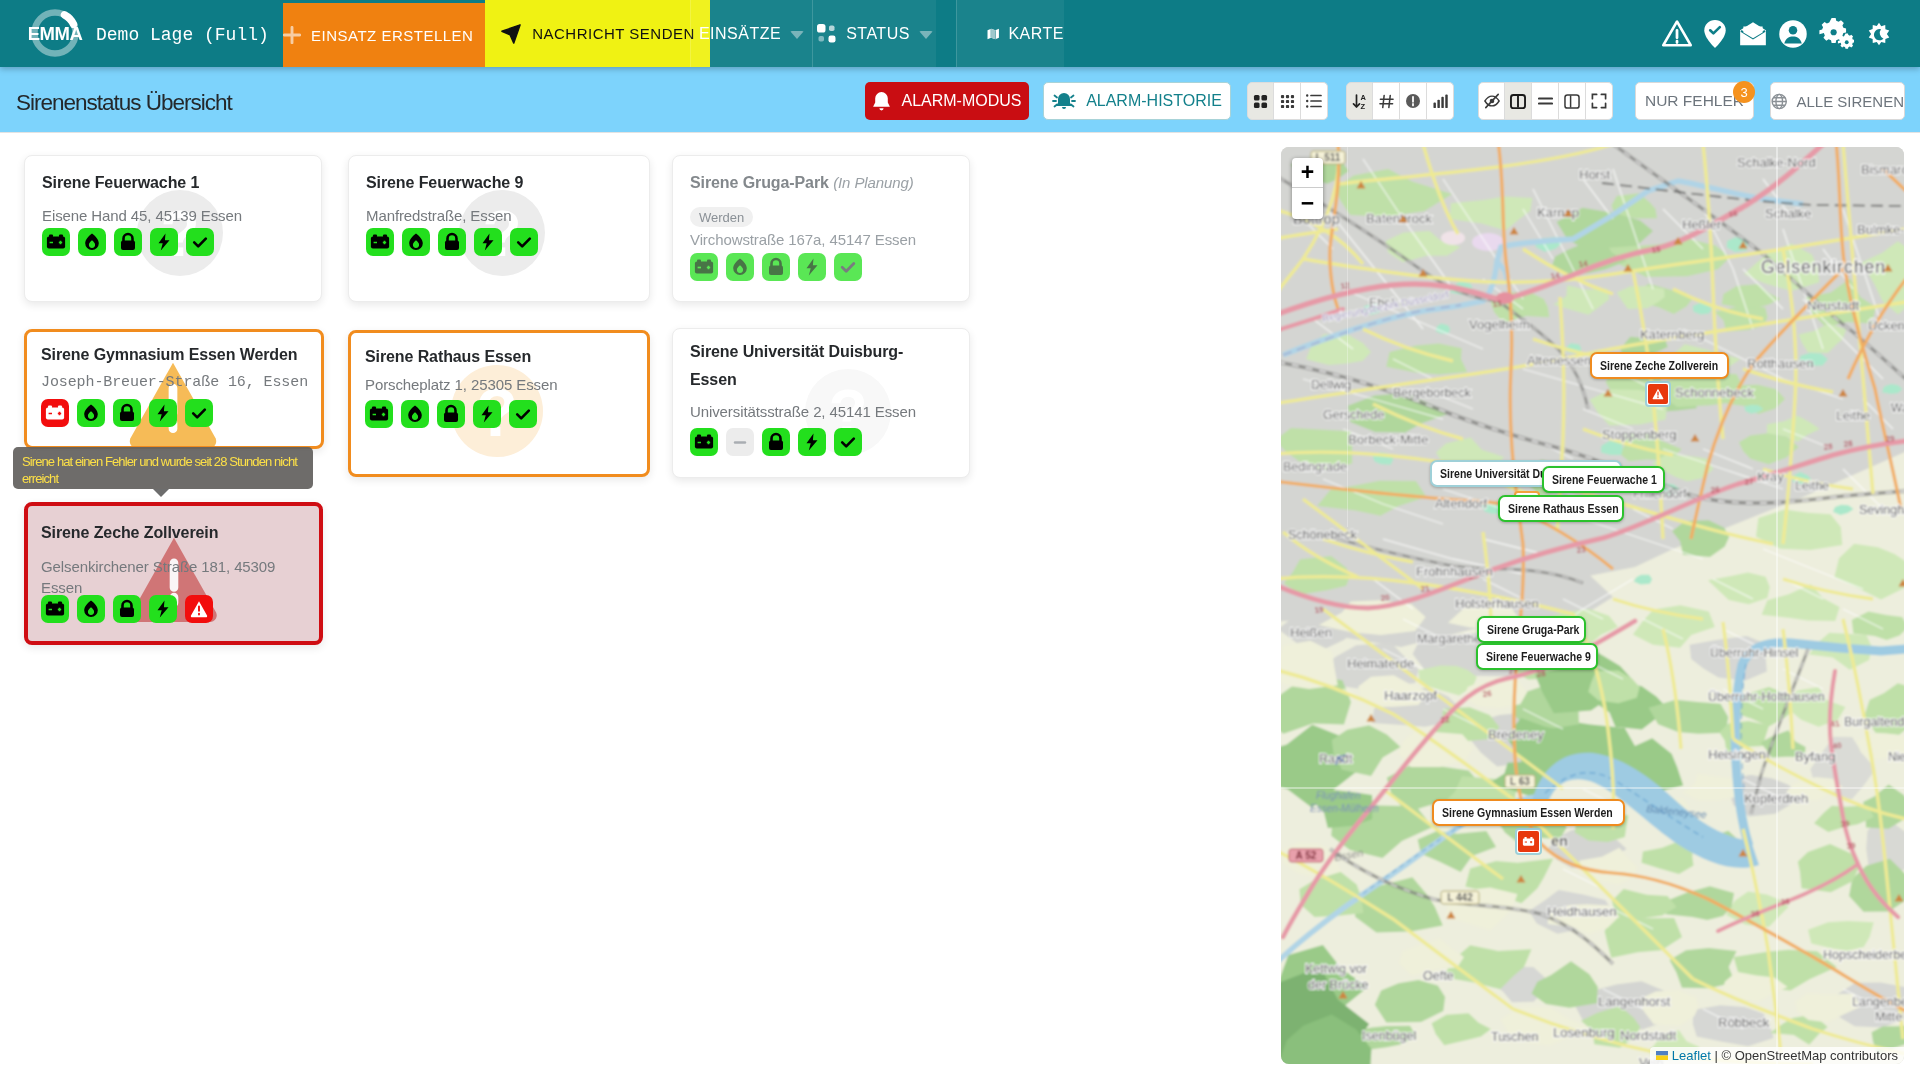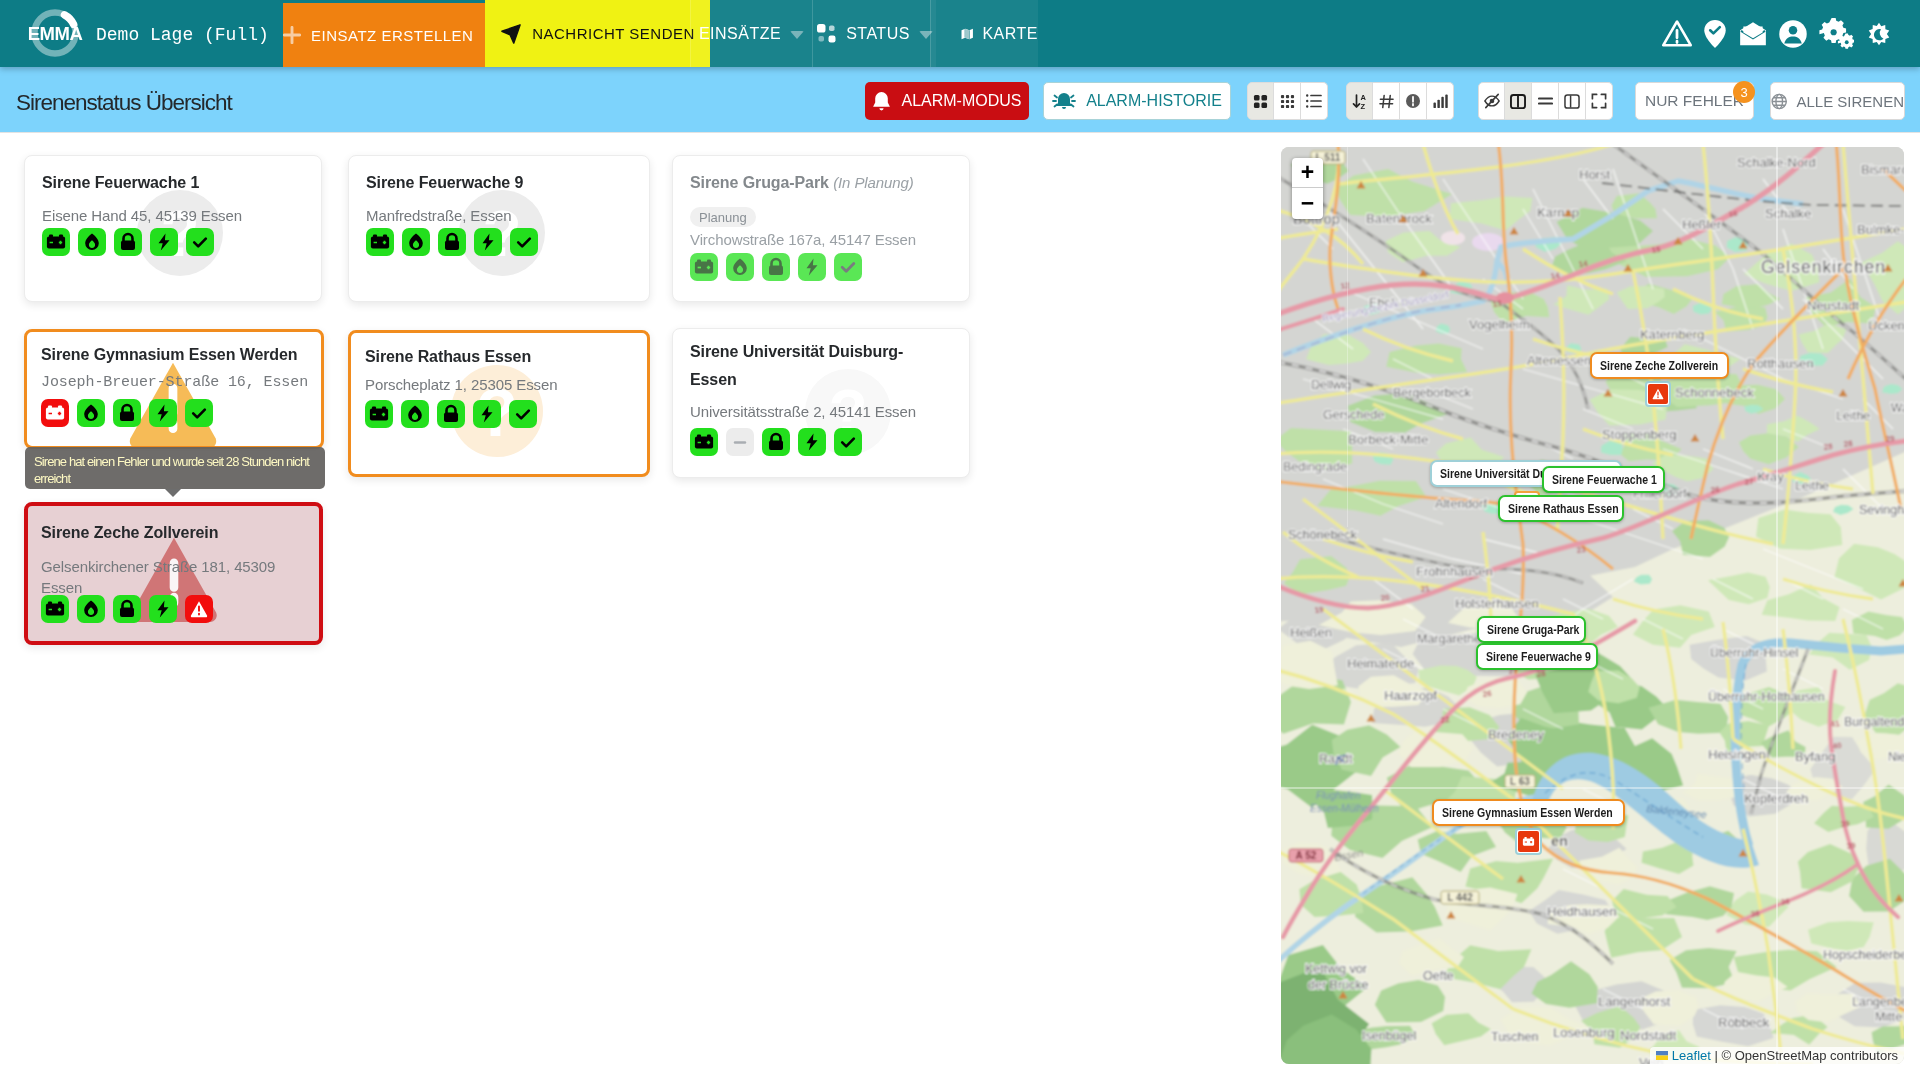--- a/index.html
+++ b/index.html
@@ -46,22 +46,22 @@
   .card h3 { font-size:16px; font-weight:bold; color:#26292c; margin:15px 0 0 17px; line-height:24px; letter-spacing:-.1px; position:relative; z-index:3;}
   .card .addr { font-size:15px; color:#75797d; margin:10px 0 0 17px; line-height:21px; letter-spacing:-.1px; position:relative; z-index:3;}
   .icons { position:absolute; left:17px; display:flex; gap:8px; z-index:3; }
   .ic { width:28px; height:28px; border-radius:7px; background:#23df1d; display:flex; align-items:center; justify-content:center; }
   .ic.red { background:#f20d0d; }
   .ic.gray { background:#ececec; }
   .wm { position:absolute; z-index:1; }
   .planung { font-style:italic; color:#9aa0a5; font-size:15px; font-weight:normal; }
   .inaktiv { position:absolute; left:17px; top:51px; background:#f0f0f0; color:#8a9096; font-size:13px;
     border-radius:10px; padding:2.5px 9px; z-index:3;}
-  .tooltip { position:absolute; left:25px; top:447px; width:300px; height:42px; background:rgba(99,97,95,.93);
-    border-radius:5px; color:#fef9c3; font-size:13px; letter-spacing:-.9px; line-height:17px; padding:6px 9px; z-index:10; }
+  .tooltip { position:absolute; left:13px; top:447px; width:300px; height:42px; background:rgba(99,97,95,.93);
+    border-radius:5px; color:#fde047; font-size:13px; letter-spacing:-.9px; line-height:17px; padding:6px 9px; z-index:10; }
   .tooltip:after { content:""; position:absolute; left:140px; bottom:-8px; width:0; height:0;
     border-left:8px solid transparent; border-right:8px solid transparent; border-top:8px solid rgba(97,97,97,.92); }
   
   .map { position:absolute; left:1281px; top:147px; width:623px; height:917px; border-radius:8px;
     overflow:hidden; background:#d7d7d3; }
   .map svg.base { position:absolute; left:-8px; top:-8px; }
   .zoomctl { position:absolute; left:11px; top:11px; width:31px; height:61px; background:#fff;
     border-radius:4px; box-shadow:0 1px 4px rgba(0,0,0,.4); z-index:20; }
   .zoomctl .z { height:30px; display:flex; align-items:center; justify-content:center;
     font-size:23px; font-weight:bold; color:#000; }
@@ -94,21 +94,21 @@
       </svg>NACHRICHT SENDEN</div>
   <div class="nav-item" style="left:690px;width:122px;">EINSÄTZE<span class="caret"></span></div>
   <div class="nav-item" style="left:812px;width:124px;">
     <svg width="21" height="21" viewBox="0 0 21 21">
       <rect x="1" y="1" width="8.5" height="8.5" rx="2.6" fill="#fff"></rect>
       <rect x="13" y="2.5" width="5.5" height="5.5" rx="1.8" fill="#b5d6da"></rect>
       <rect x="2.5" y="13" width="5.5" height="5.5" rx="1.8" fill="#7fb9c0"></rect>
       <rect x="12.5" y="12.5" width="7" height="7" rx="2.2" fill="#fff"></rect>
     </svg>
     STATUS<span class="caret"></span></div>
-  <div class="nav-item" style="left:930px;width:108px;padding-left:30px;">
+  <div class="nav-item" style="left:956px;width:108px;padding-left:30px;">
     <svg width="22" height="20" viewBox="0 0 24 22">
         <path d="M1 4l7-3 8 3 7-3v17l-7 3-8-3-7 3z" fill="#fff"></path>
         <path d="M8 1v17M16 4v17" stroke="#0e7e88" stroke-width="1.6"></path>
         <path d="M8 1l8 3v17l-8-3z" fill="#9fc8cc"></path>
       </svg>
     KARTE</div>
   <div class="nav-icons">
     <svg width="30" height="30" viewBox="0 0 24 24">
         <path d="M12 2L1 21h22z" fill="none" stroke="#fff" stroke-width="2" stroke-linejoin="round"></path>
         <path d="M12 9v6M12 17.6v1.2" stroke="#fff" stroke-width="2.2" stroke-linecap="round"></path>
@@ -371,21 +371,21 @@
     <div class="ic">
         <svg width="20" height="20" viewBox="0 0 20 20">
           <use href="#i-check"></use>
         </svg>
       </div>
   </div>
 </div>
 
 <div class="card" style="left:672px;top:155px;width:298px;height:147px;" id="gruga">
   <h3 style="color:#83888c;">Sirene Gruga-Park <span class="planung">(In Planung)</span></h3>
-  <div class="inaktiv">Planung</div>
+  <div class="inaktiv">Werden</div>
   <div class="addr" style="margin-top:34px;color:#9aa0a5;">Virchowstraße 167a, 45147 Essen</div>
   <div class="icons" style="top:97px;opacity:.75;">
     <div class="ic">
         <svg width="20" height="20" viewBox="0 0 20 20" opacity=".68">
           <use href="#i-batt"></use>
         </svg>
       </div>
     <div class="ic">
         <svg width="20" height="20" viewBox="0 0 20 20" opacity=".68">
           <use href="#i-fire"></use>

